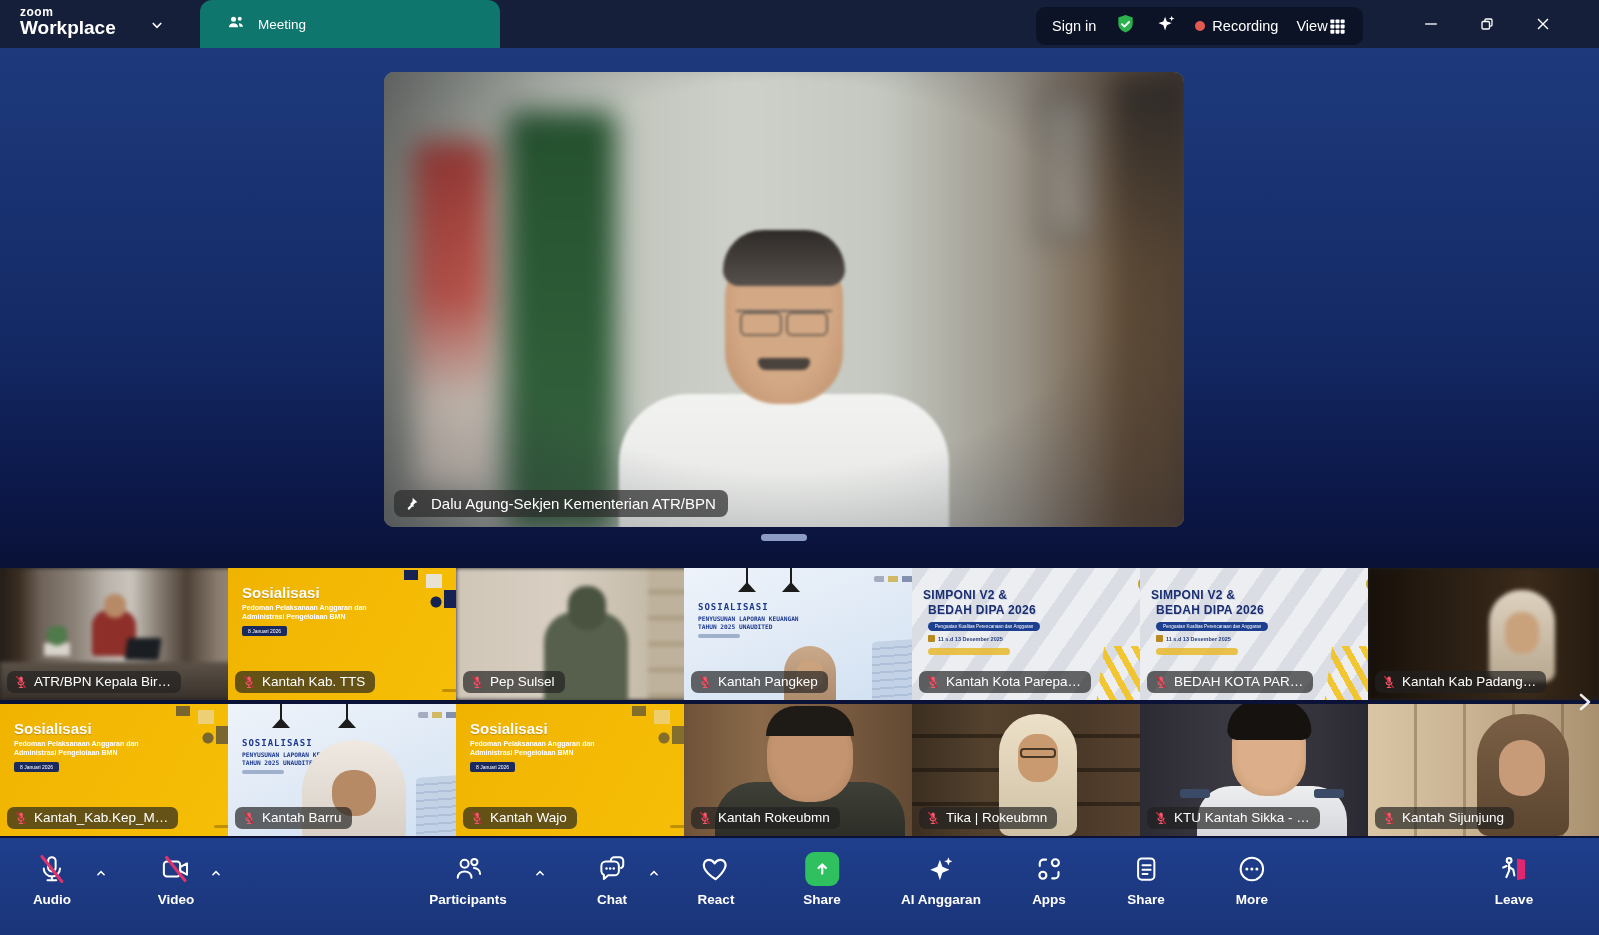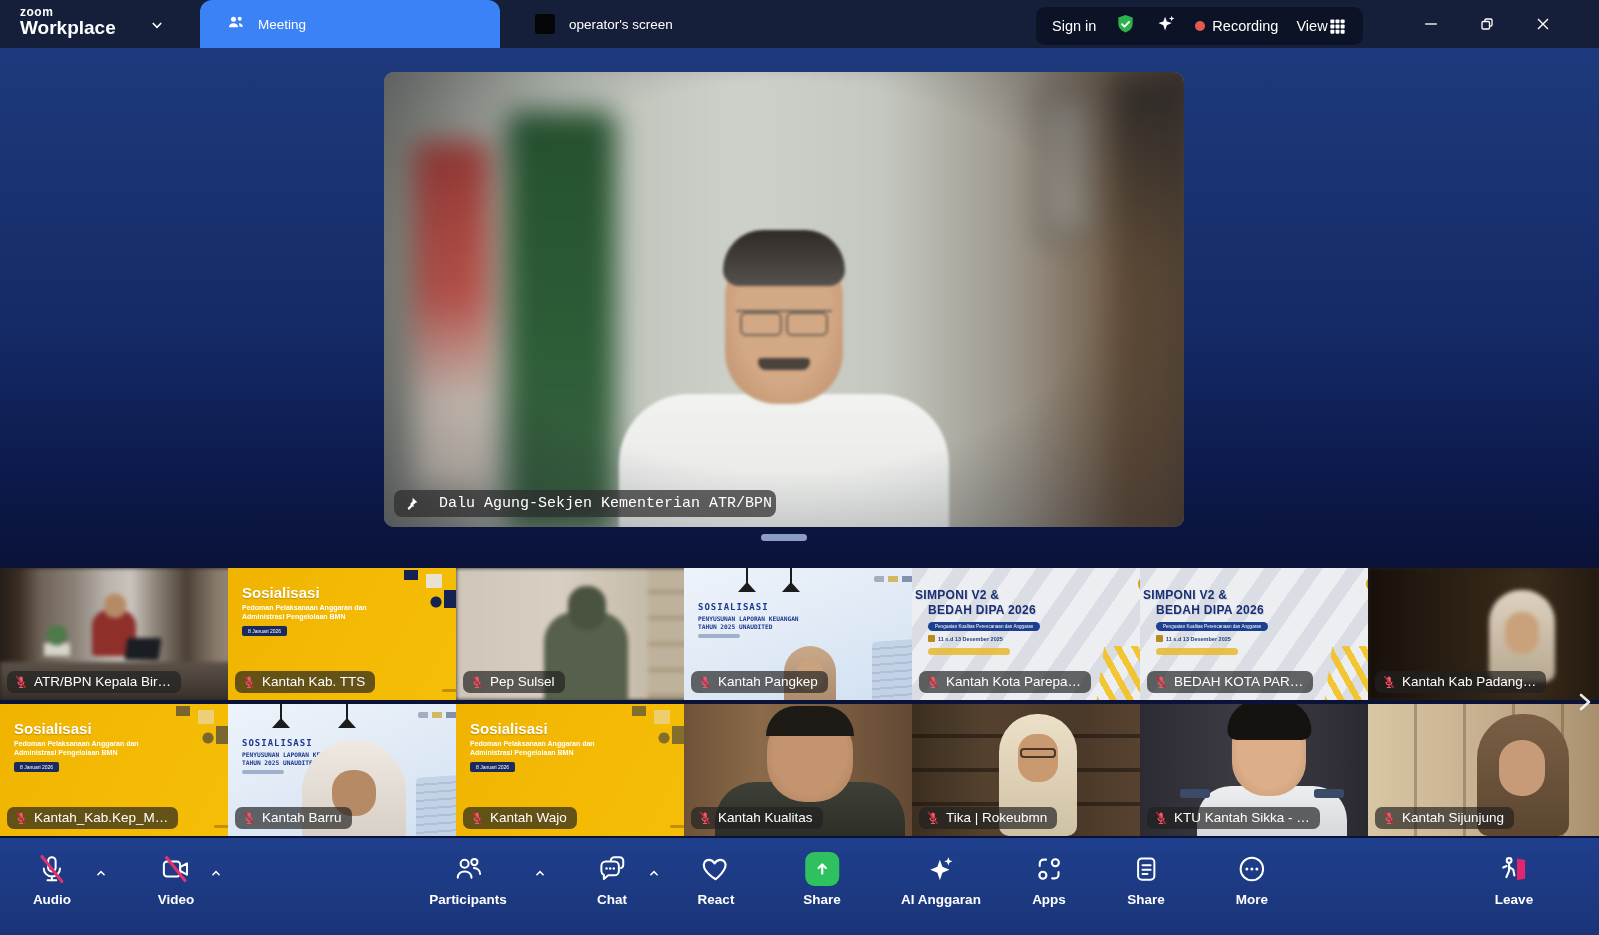--- a/index.html
+++ b/index.html
@@ -7,21 +7,21 @@
   body { font-family:"Liberation Sans", sans-serif; }
   .app { position:relative; width:1599px; height:935px; overflow:hidden; background:#0c1545; }
 
   
   .topbar { position:absolute; left:0; top:0; width:100%; height:48px; background:#161f39; }
   .brand { position:absolute; left:20px; top:5px; color:#fff; cursor:default; }
   .brand .z { font-size:12px; font-weight:bold; letter-spacing:.5px; }
   .brand .w { font-size:19px; font-weight:bold; margin-top:-2px; }
   .brand-chev { position:absolute; left:148px; top:16px; width:18px; height:18px; }
   .tab { position:absolute; top:0; height:48px; display:flex; align-items:center; color:#fff; font-size:13.5px; cursor:pointer; }
-  .tab.active { left:200px; width:300px; background:#3b82f6; border-radius:12px 12px 0 0; }
+  .tab.active { left:200px; width:300px; background:#0f766e; border-radius:12px 12px 0 0; }
   .tab.active .tab-ic { margin:0 12px 0 26px; }
   .tab.inactive { left:505px; width:330px; }
   .thumb { width:20px; height:20px; background:#050507; border-radius:3px; margin:0 14px 0 30px; }
   .ctl-pill { position:absolute; left:1036px; top:7px; height:38px; background:rgba(10,16,32,.75); border-radius:9px; display:flex; align-items:center; padding:0 16px; gap:18px; color:#fff; }
   .ctl-pill .txtbtn { font-size:14.5px; cursor:pointer; }
   .rec { display:flex; align-items:center; gap:7px; font-size:14.5px; }
   .rec-dot { width:10px; height:10px; border-radius:50%; background:#e25950; }
   .viewbtn { display:flex; align-items:center; font-size:14.5px; cursor:pointer; }
   .winbtn { position:absolute; top:0; width:46px; height:48px; display:flex; align-items:center; justify-content:center; cursor:pointer; }
 
@@ -36,21 +36,21 @@
   .vm-frame { position:absolute; right:13%; top:8%; width:7%; height:30%; background:#8b857b; border:6px solid #55504a; }
   .vm-person { position:absolute; left:50%; top:40%; width:340px; height:300px; transform:translateX(-50%); filter:blur(1.5px); }
   .vm-shirt { position:absolute; left:50%; bottom:-30px; width:330px; height:190px; transform:translateX(-50%); background:linear-gradient(180deg,#f2f3f1,#dfe1de); border-radius:70px 70px 0 0; }
   .vm-head { position:absolute; left:50%; bottom:150px; width:118px; height:158px; transform:translateX(-50%); background:radial-gradient(ellipse at 50% 40%,#d3a884 55%,#bd8f6c 100%); border-radius:52px; }
   .vm-hair { position:absolute; left:50%; bottom:268px; width:122px; height:56px; transform:translateX(-50%); background:linear-gradient(180deg,#2e2a27,#56504b); border-radius:50px 50px 20px 20px; }
   .vm-glasses { position:absolute; left:50%; bottom:222px; width:96px; height:22px; transform:translateX(-50%); border-top:2px solid #6e665e; }
   .vm-glasses:before,.vm-glasses:after { content:""; position:absolute; top:0; width:38px; height:20px; border:2px solid rgba(90,82,74,.8); border-radius:6px; }
   .vm-glasses:before{ left:4px; } .vm-glasses:after{ right:4px; }
   .vm-mustache { position:absolute; left:50%; bottom:184px; width:52px; height:12px; transform:translateX(-50%); background:#4a423c; border-radius:4px 4px 8px 8px; }
   .vm-vignette { position:absolute; inset:0; background:radial-gradient(ellipse at 50% 45%, transparent 55%, rgba(10,14,30,.38) 100%); }
-  .name-tag { position:absolute; left:10px; bottom:10px; display:flex; align-items:center; gap:20px; background:rgba(45,45,45,.72); border-radius:8px; padding:5px 4px 5px 9px; color:#fff; font-size:15px;font-family:Liberation Mono, monospace; }
+  .name-tag { position:absolute; left:10px; bottom:10px; display:flex; align-items:center; gap:12px; background:rgba(45,45,45,.72); border-radius:8px; padding:5px 12px 5px 9px; color:#fff; font-size:15px; }
   .drag-handle { position:absolute; left:761px; top:486px; width:46px; height:7px; border-radius:4px; background:#8d9cc4; cursor:grab; }
 
   
   .strip { position:absolute; left:0; top:566px; width:1599px; height:272px; background:#0a1238; }
   .tile { position:absolute; width:252px; height:132px; overflow:hidden; background:#222; cursor:pointer; }
   .pill { position:absolute; left:7px; bottom:7px; max-width:205px; display:flex; align-items:center; gap:6px; background:rgba(32,32,32,.68); border-radius:7px; padding:3px 10px 4px 7px; color:#fff; font-size:13.5px; white-space:nowrap; }
   .pill span { overflow:hidden; text-overflow:ellipsis; }
   .next-arrow { position:absolute; right:2px; top:118px; width:26px; height:36px; display:flex; align-items:center; justify-content:center; cursor:pointer; }
 
   
@@ -66,21 +66,21 @@
       linear-gradient(#152252,#152252) 74px 22px/18px 18px no-repeat,
       linear-gradient(#152252,#152252) 96px 40px/14px 26px no-repeat,
       linear-gradient(#e8e2d2,#e8e2d2) 56px 6px/16px 14px no-repeat,
       linear-gradient(#152252,#152252) 34px 2px/14px 10px no-repeat; }
   .sb-foot { position:absolute; right:8px; bottom:8px; width:30px; height:3px; background:rgba(90,60,0,.35); border-radius:2px; }
 
   
   .slide-simponi { position:absolute; inset:0; background:#eceef2; }
   .ss-pattern { position:absolute; inset:0; background:repeating-linear-gradient(125deg, rgba(200,204,214,.5) 0 14px, rgba(236,238,242,.6) 14px 34px); }
   .ss-logo { position:absolute; right:10px; top:8px; width:16px; height:16px; border-radius:50%; border:3px solid #c9a227; background:#f3efe2; }
-  .ss-t1 { position:absolute; left:3px; top:20px; color:#1b2f70; font-size:12px; font-weight:bold; letter-spacing:.3px; text-shadow:1px 1px 0 #cdd2e2; }
+  .ss-t1 { position:absolute; left:11px; top:20px; color:#1b2f70; font-size:12px; font-weight:bold; letter-spacing:.3px; text-shadow:1px 1px 0 #cdd2e2; }
   .ss-t2 { position:absolute; left:16px; top:35px; color:#1b2f70; font-size:12px; font-weight:bold; letter-spacing:.3px; text-shadow:1px 1px 0 #cdd2e2; }
   .ss-badge { position:absolute; left:16px; top:54px; background:#1d3f8f; color:#fff; font-size:4.6px; padding:2px 7px; border-radius:6px; }
   .ss-date { position:absolute; left:26px; top:68px; color:#27407e; font-size:5.5px; font-weight:bold; }
   .ss-cal { position:absolute; left:16px; top:67px; width:7px; height:7px; background:#b98b1f; border-radius:1px; }
   .ss-pill2 { position:absolute; left:16px; top:80px; width:82px; height:7px; background:#e8b92d; border-radius:4px; opacity:.85; }
   .ss-deco { position:absolute; right:-6px; bottom:-6px; width:70px; height:60px;
     background:repeating-linear-gradient(55deg,#f2c21d 0 6px,transparent 6px 14px); transform:skewX(-8deg); opacity:.9; }
 
   
   .slide-lap { position:absolute; inset:0; background:linear-gradient(160deg,#eef3fa 0%,#dde8f5 60%,#cfe0f2 100%); }
@@ -165,24 +165,20 @@
         <svg viewBox="0 0 24 24" width="20" height="20" fill="#fff">
             <circle cx="9" cy="7.5" r="3"></circle>
             <path d="M3.5 17c0-3 2.5-4.8 5.5-4.8s5.5 1.8 5.5 4.8z"></path>
             <circle cx="16.5" cy="6.8" r="2.4"></circle>
             <path d="M15.5 12.3c2.6.2 4.8 1.8 4.8 4.3h-4"></path>
           </svg>
       </span>
       <span>Meeting</span>
     </div>
 
-    <div class="tab inactive">
-      <span class="thumb"></span>
-      <span>operator's screen</span>
-    </div>
 
     <div class="ctl-pill">
       <span class="txtbtn">Sign in</span>
       <span>
         <svg viewBox="0 0 24 24" width="23" height="23">
             <path d="M12 2l7.5 2.8v6.2c0 4.6-3.1 7.8-7.5 9.4-4.4-1.6-7.5-4.8-7.5-9.4V4.8z" fill="#2bb24c"></path>
             <path d="M8.3 11.6l2.6 2.6 4.8-4.8" stroke="#fff" stroke-width="1.9" fill="none" stroke-linecap="round" stroke-linejoin="round"></path>
           </svg>
       </span>
       <span>
@@ -508,21 +504,21 @@
       <div class="pill">
         <svg viewBox="0 0 24 24" width="14" height="14">
             <g fill="#ee5a6b">
               <rect x="9" y="2.5" width="6" height="11" rx="3"></rect>
               <path d="M6 11.5a6 6 0 0 0 12 0h-1.8a4.2 4.2 0 0 1-8.4 0z"></path>
               <rect x="11" y="17" width="2" height="4"></rect>
               <rect x="8" y="20.5" width="8" height="1.8" rx=".9"></rect>
             </g>
             <line x1="4" y1="2" x2="20" y2="22" stroke="#c82a3e" stroke-width="2.4"></line>
           </svg>
-        <span>Kantah Kualitas</span>
+        <span>Kantah Rokeubmn</span>
       </div>
     </div>
 
     <div class="tile t-tika" style="left:912px;top:138px">
       <div class="ph">
           <div class="shelf-l"></div>
           <div class="hij-c"></div>
           <div class="face-c"></div>
           <div class="gl"></div>
         </div>

